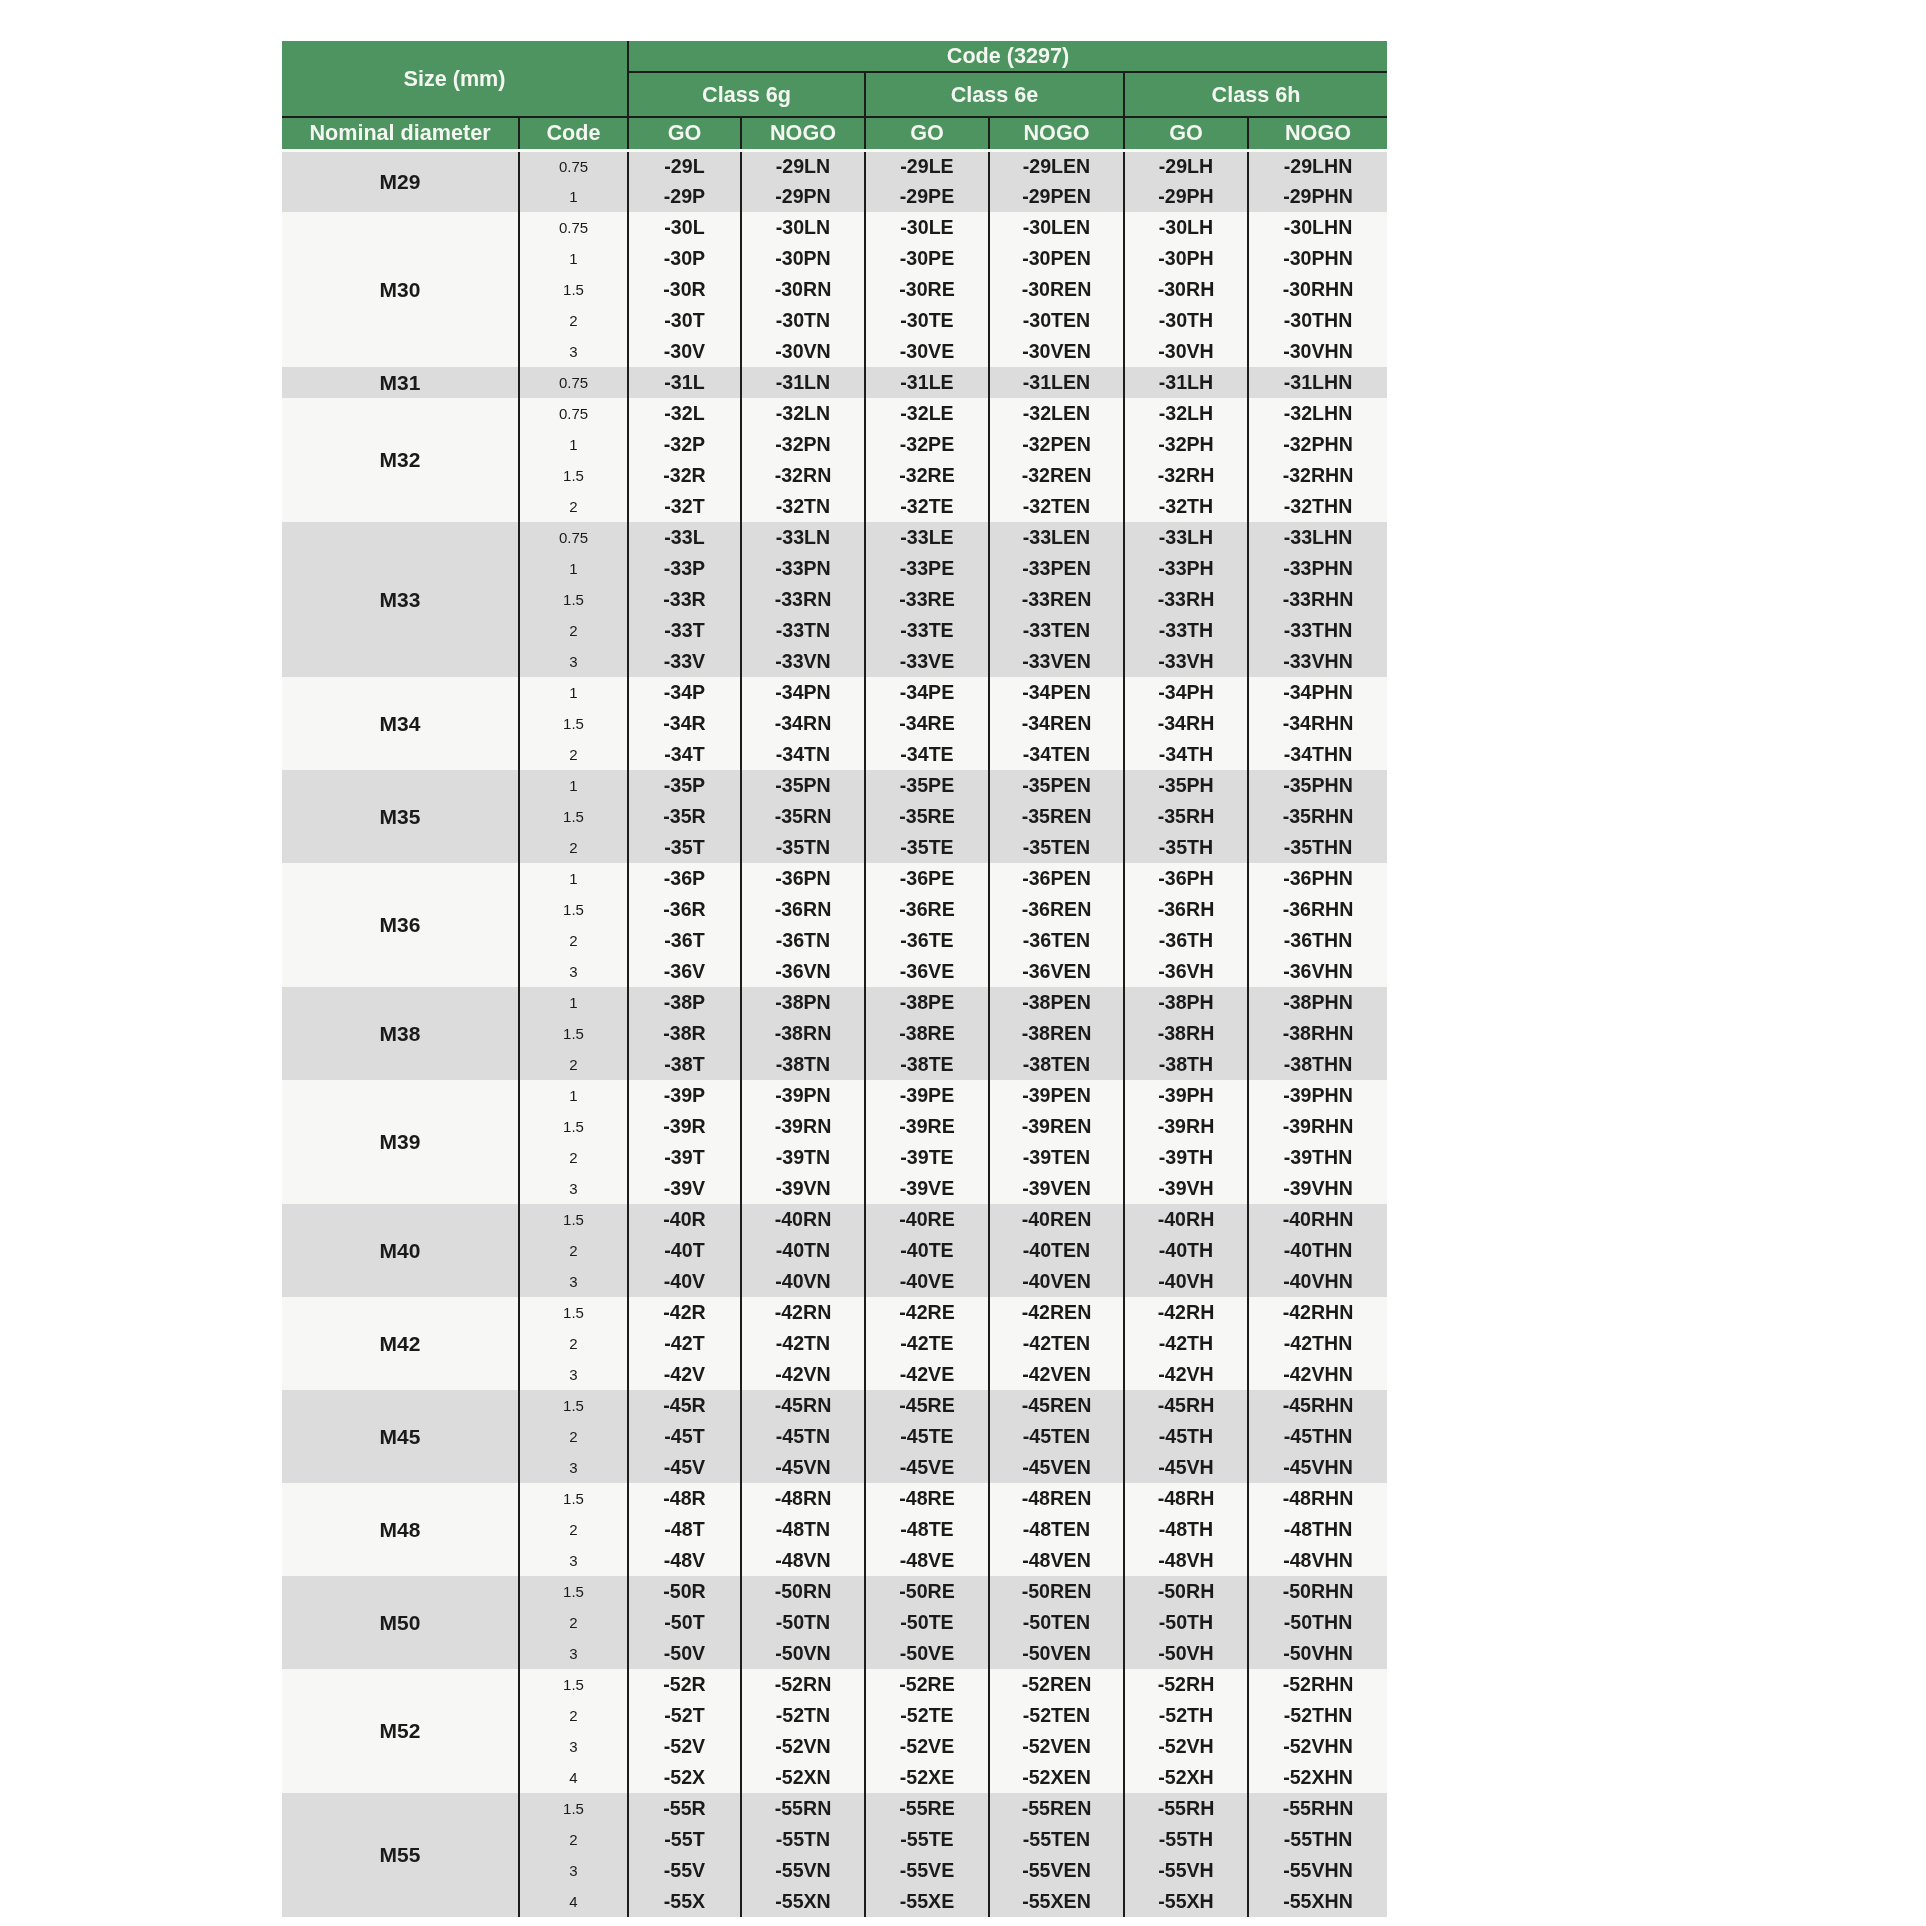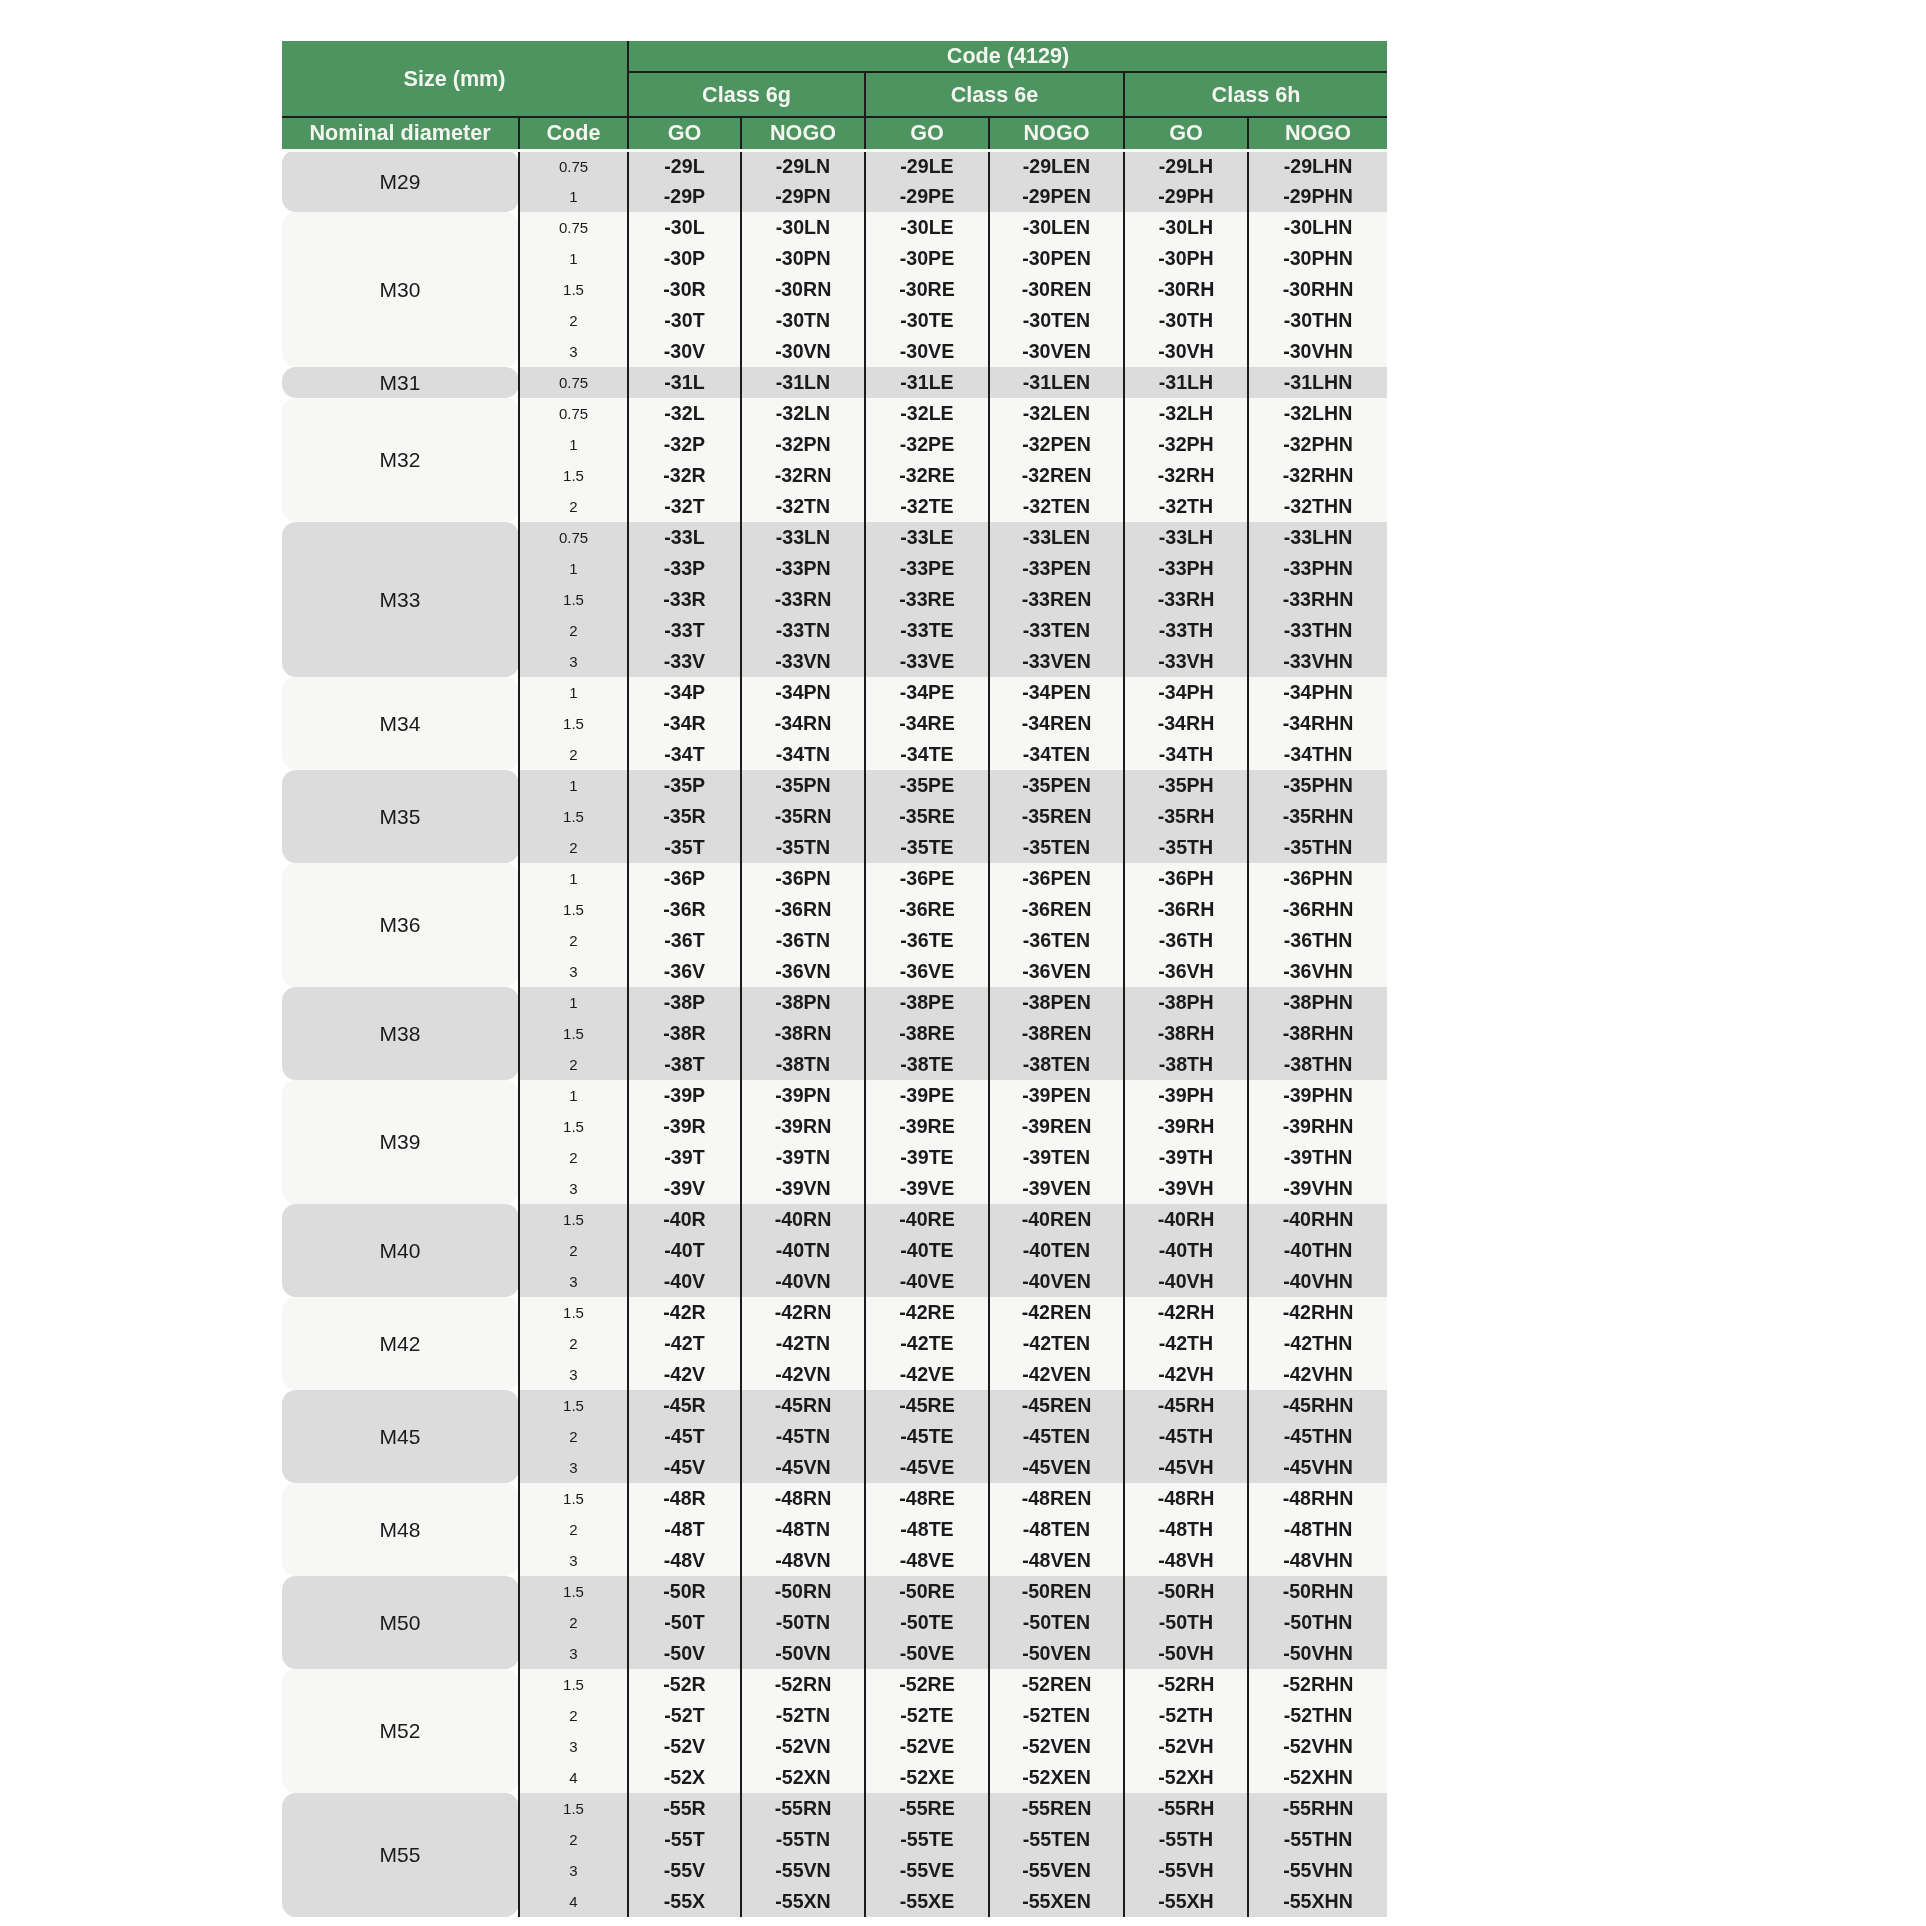--- a/index.html
+++ b/index.html
@@ -37,42 +37,42 @@
   tbody td {
     height: 31px;
     text-align: center;
     vertical-align: middle;
     color: #1a1a1a;
     padding: 0;
     overflow: hidden;
   }
   tr.group-dark td  { background: #dcdcdc; }
   tr.group-light td { background: #f7f7f6; }
-  td.diam-cell  { font-size: 21px; font-weight: normal; border-radius: 14px; }
+  td.diam-cell  { font-size: 21px; font-weight: bold; }
   td.pitch-cell { font-size: 15px; font-weight: normal; }
   td.code-cell  { font-size: 19.6px; font-weight: bold; }
 </style>
 </head>
 <body>
 
 <table class="gauge-table">
   <colgroup>
     <col style="width:237px">
     <col style="width:109px">
     <col style="width:113px">
     <col style="width:124px">
     <col style="width:124px">
     <col style="width:135px">
     <col style="width:124px">
     <col style="width:139px">
   </colgroup>
   <thead>
     <tr class="hr1">
       <th colspan="2" rowspan="2" class="bB">Size (mm)</th>
-      <th colspan="6" class="bL bB">Code (4129)</th>
+      <th colspan="6" class="bL bB">Code (3297)</th>
     </tr>
     <tr class="hr2">
       <th colspan="2" class="bL bB">Class 6g</th>
       <th colspan="2" class="bL bB">Class 6e</th>
       <th colspan="2" class="bL bB">Class 6h</th>
     </tr>
     <tr class="hr3">
       <th class="wB">Nominal diameter</th>
       <th class="bL wB">Code</th>
       <th class="bL wB">GO</th>

